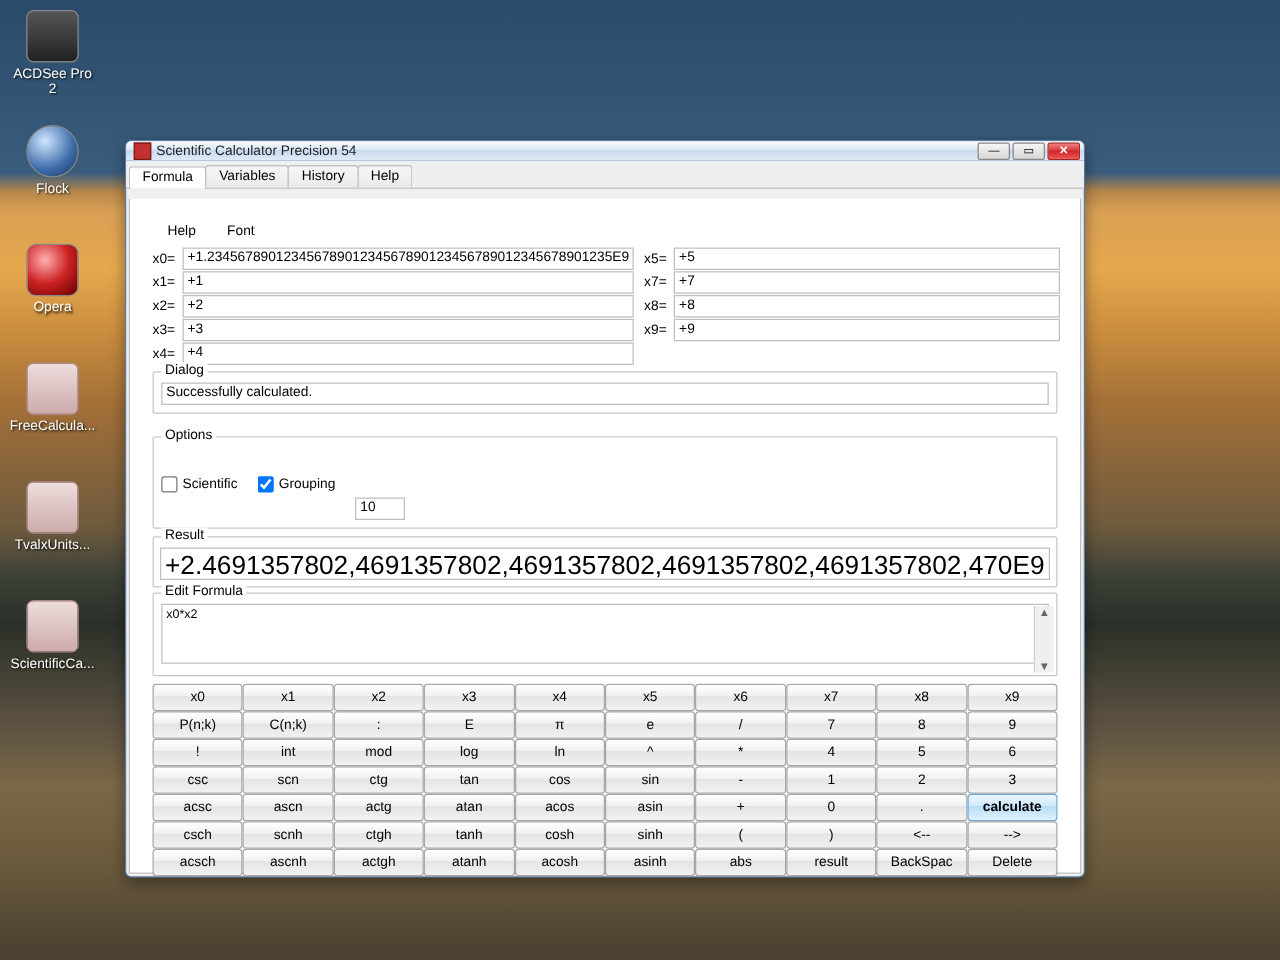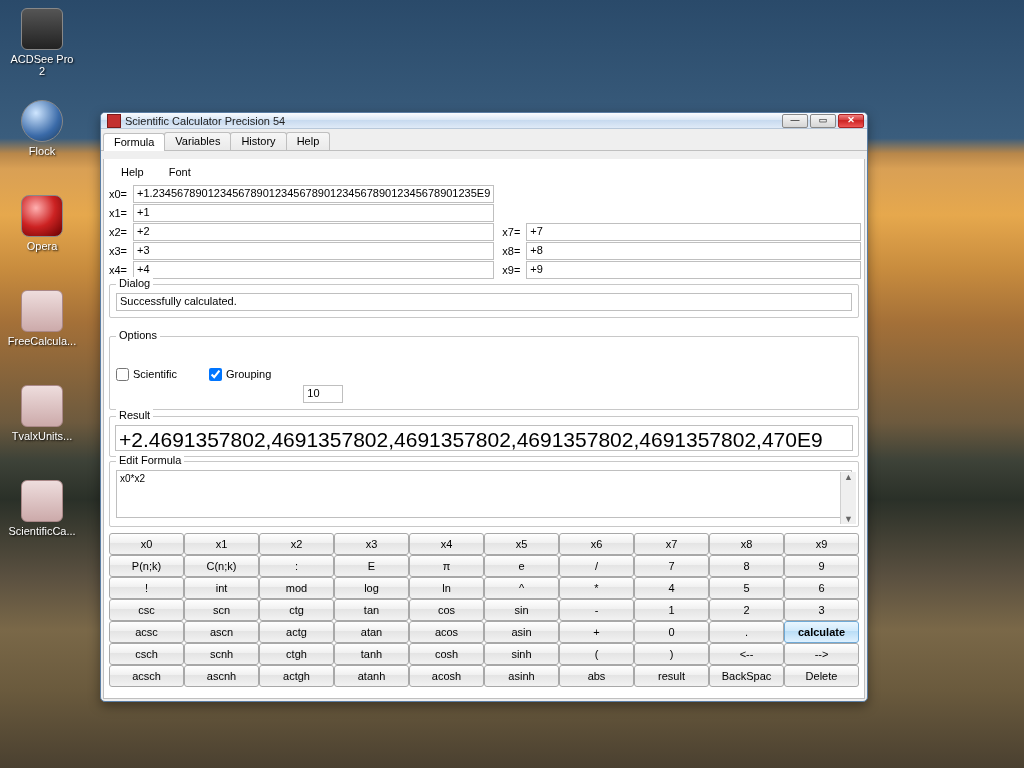--- a/index.html
+++ b/index.html
@@ -61,44 +61,44 @@
   display: flex; height: 22px; background: #efefef; border-bottom: 1px solid #bfbfbf;
   padding-left: 2px; padding-top: 3px;
 }
 .tab {
   padding: 2px 10px 0; border: 1px solid #bfbfbf; border-bottom: none;
   background: linear-gradient(#f6f6f6,#eaeaea);
   border-radius: 3px 3px 0 0; margin-right: -1px; cursor:pointer;
 }
 .tab.active { background: #fff; position:relative; top:1px; }
 
-.tabbody { position:absolute; top:46px; left:2px; right:2px; bottom:2px; background:#fff; border:1px solid #bfbfbf; border-top:none; padding:3px; }
+.tabbody { position:absolute; top:46px; left:2px; right:2px; bottom:2px; background:#fff; border:1px solid #bfbfbf; border-top:none; padding:16px; }
 .menubar { padding: 4px 6px 6px; }
 .menubar span { margin: 0 14px 0 8px; cursor:pointer; }
 
-.vars { display:flex;align-items:flex-end; }
+.vars { display:flex; }
 .vars-col { flex:1; }
 .var-row { display:flex; align-items:center; margin: 1px 0; }
 .var-row label { width: 26px; padding-left:2px; }
 .field {
   flex:1; height:18px; background:#fff; border:1px solid #bfbfbf;
   padding:1px 3px; overflow:hidden; white-space:nowrap;
 }
 
 .groupbox {
   border:1px solid #c8c8c8; border-radius:2px; position:relative; padding:8px 6px 6px; margin:4px 2px 2px;
 }
 .groupbox > .legend {
   position:absolute; top:-8px; left:6px; background:#fff; padding:0 3px;
 }
 .dlg-row { display:flex; gap:12px;flex-direction:column; }
 .dlg-row .groupbox:first-child { flex:1.05; }
 .dlg-row .groupbox:last-child { flex:1; }
 
-.opt-row { display:flex; align-items:center; gap:32px; }
+.opt-row { display:flex; align-items:center; gap:16px; }
 .chk { display:flex; align-items:center; gap:4px; }
 .chk input { width:13px; height:13px; }
 .numbox { width:40px; height:18px; border:1px solid #bfbfbf; padding:1px 3px;margin-top:40px; }
 
 .result {
   margin:2px; height:26px; border:1px solid #bfbfbf;
   font-family: Arial, sans-serif; font-size:21px; padding:2px 3px; background:#fff;
   white-space:nowrap; overflow:hidden;
 }
 .groupbox.editbox textarea {
@@ -201,20 +201,24 @@
           <div class="var-row">
             <label>x3=</label>
             <div class="field">+3</div>
           </div>
           <div class="var-row">
             <label>x4=</label>
             <div class="field">+4</div>
           </div>
         </div>
       <div class="vars-col" id="vars-right" style="margin-left:6px">
+          <div class="var-row">
+            <label>x5=</label>
+            <div class="field">+5</div>
+          </div>
           <div class="var-row">
             <label>x7=</label>
             <div class="field">+7</div>
           </div>
           <div class="var-row">
             <label>x8=</label>
             <div class="field">+8</div>
           </div>
           <div class="var-row">
             <label>x9=</label>

